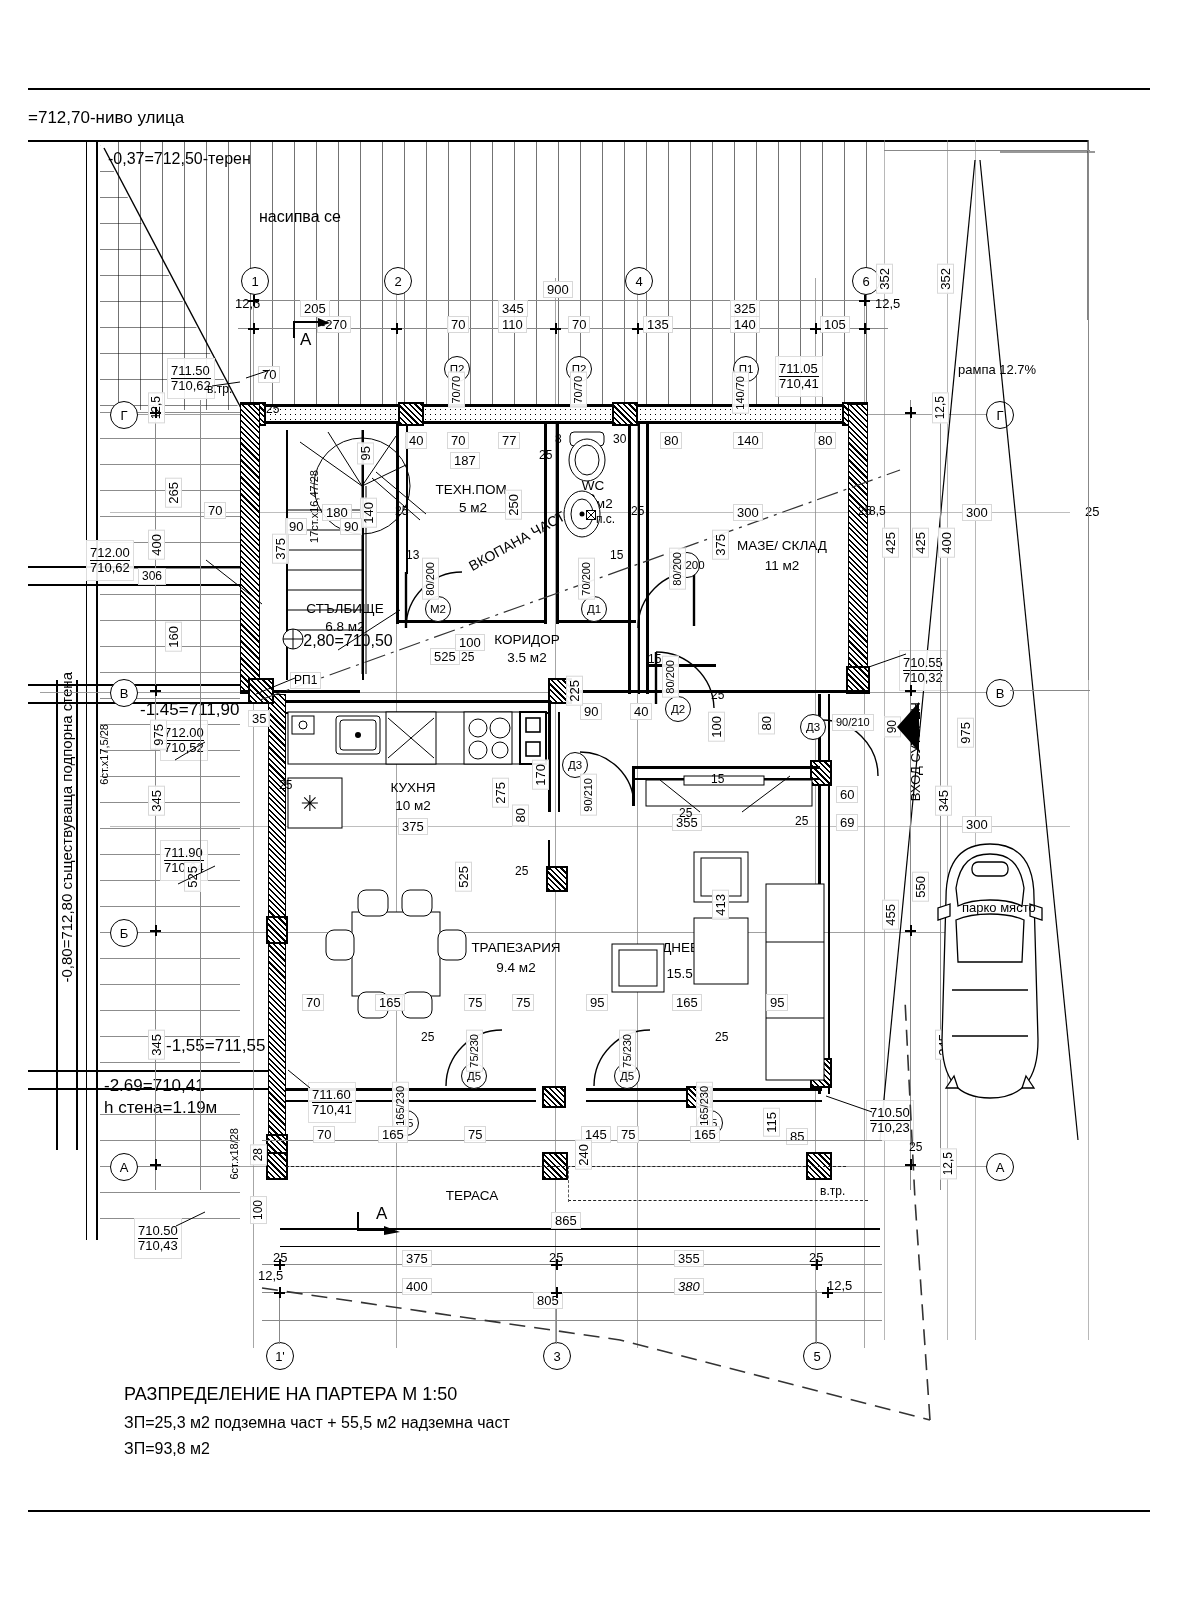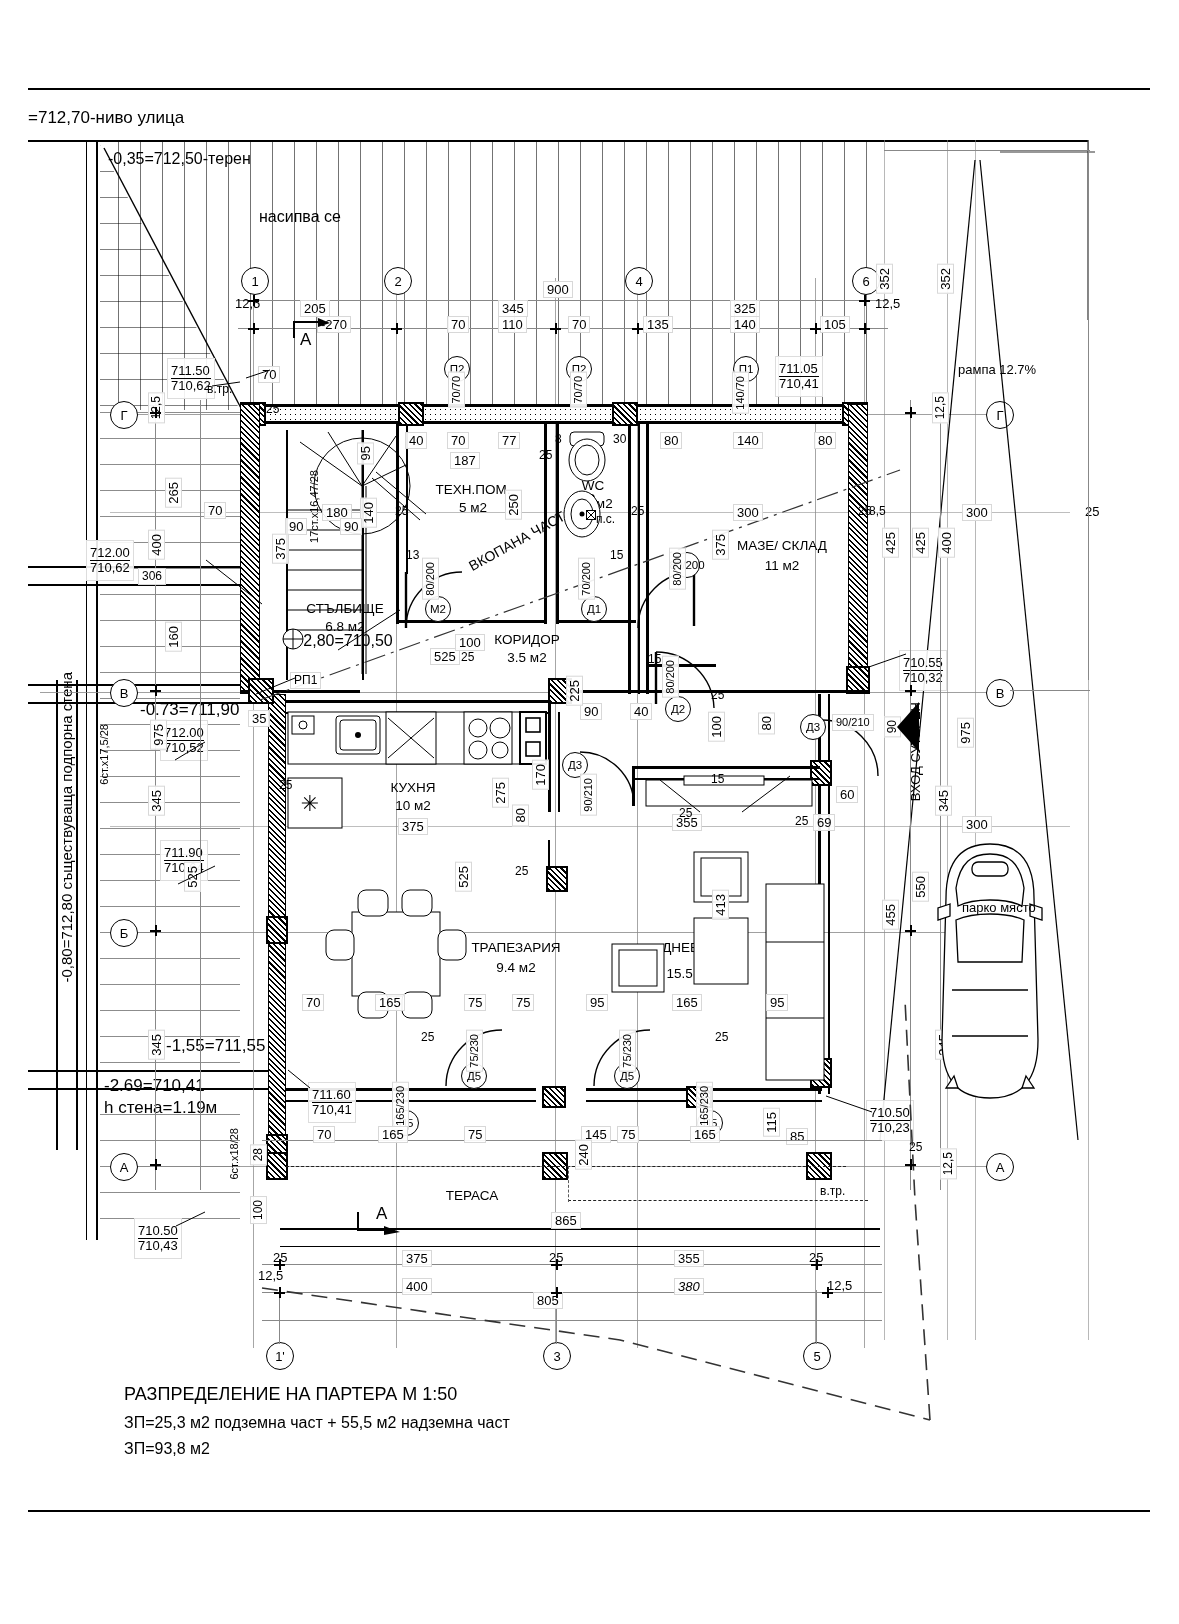--- a/index.html
+++ b/index.html
@@ -80,21 +80,21 @@
   <div class="terrain" style="left:96px;top:142px;width:788px;height:268px;opacity:.55;"></div>
   <div class="ln h2" style="left:28px;top:140px;width:1060px;"></div>
   <div class="ln v2" style="left:96px;top:140px;height:1100px;"></div>
   <div class="ln v" style="left:86px;top:140px;height:1100px;"></div>
 
   <div class="terrain-h" style="left:100px;top:145px;width:140px;height:265px;opacity:.5;clip-path:polygon(0 0,100% 100%,0 100%);"></div>
   <svg style="left:0;top:0;width:1179px;height:1624px;">
     <line x1="104" y1="148" x2="242" y2="410" stroke="#000" stroke-width="1.4"></line>
   </svg>
 
-  <div class="txt" style="left:108px;top:150px;font-size:16px;">-0,35=712,50-терен</div>
+  <div class="txt" style="left:108px;top:150px;font-size:16px;">-0,37=712,50-терен</div>
   <div class="txt" style="left:259px;top:208px;font-size:16px;">насипва се</div>
 
   <div class="terrain-h" style="left:100px;top:412px;width:140px;height:828px;opacity:.45;"></div>
 
   <div class="ln v2" style="left:56px;top:680px;height:470px;"></div>
   <div class="ln v2" style="left:76px;top:680px;height:470px;"></div>
   <div class="txt v" style="left:58px;top:672px;font-size:15px;">-0,80=712,80 съществуваща подпорна стена</div>
 
   <div class="ln h2" style="left:28px;top:684px;width:230px;"></div>
   <div class="ln h2" style="left:28px;top:702px;width:230px;"></div>
@@ -432,21 +432,21 @@
   <div class="dim v" style="left:392px;top:1082px;font-size:11px;">165/230</div>
   <div class="tag" style="left:697px;top:1110px;">П5</div>
   <div class="dim v" style="left:696px;top:1082px;font-size:11px;">165/230</div>
 
   <div class="txt" style="left:298px;top:632px;font-size:16px;">-2,80=710,50</div>
   <svg style="left:282px;top:628px;width:24px;height:24px;">
     <circle cx="11" cy="11" r="10" fill="#fff" stroke="#000"></circle>
     <line x1="1" y1="11" x2="21" y2="11" stroke="#000"></line>
       <line x1="11" y1="1" x2="11" y2="21" stroke="#000"></line>
   </svg>
-  <div class="txt" style="left:140px;top:700px;font-size:17px;">-0.73=711,90</div>
+  <div class="txt" style="left:140px;top:700px;font-size:17px;">-1.45=711,90</div>
   <div class="txt" style="left:166px;top:1036px;font-size:17px;">-1,55=711,55</div>
   <div class="txt" style="left:104px;top:1076px;font-size:17px;">-2.69=710,41</div>
   <div class="txt" style="left:104px;top:1098px;font-size:17px;">h стена=1.19м</div>
 
   <div class="elev" style="left:167px;top:358px;">
     <span class="a">711.50</span>
     <span class="b">710,62</span>
   </div>
   <div class="elev" style="left:86px;top:540px;">
     <span class="a">712.00</span>
@@ -514,21 +514,21 @@
   <div class="dim v" style="left:957px;top:718px;">975</div>
   <div class="dim v" style="left:935px;top:786px;">345</div>
   <div class="dim" style="left:962px;top:816px;">300</div>
   <div class="dim v" style="left:912px;top:872px;">550</div>
   <div class="dim v" style="left:882px;top:900px;">455</div>
   <div class="dim v" style="left:935px;top:1030px;">345</div>
   <div class="dim v" style="left:940px;top:1148px;font-size:12px;">12,5</div>
   <div class="dim nb" style="left:866px;top:504px;font-size:12px;">8,5</div>
   <div class="dim v" style="left:884px;top:716px;font-size:12px;">90</div>
   <div class="dim" style="left:836px;top:786px;">60</div>
-  <div class="dim" style="left:813px;top:814px;text-align:right;">69</div>
+  <div class="dim" style="left:836px;top:814px;text-align:right;">69</div>
   <div class="dim v" style="left:763px;top:1108px;">115</div>
   <div class="dim" style="left:786px;top:1128px;">85</div>
   <div class="dim nb" style="left:906px;top:1140px;font-size:12px;">25</div>
 
   <svg style="left:895px;top:700px;width:34px;height:60px;">
     <polygon points="24,2 24,52 2,27" fill="#000"></polygon>
   </svg>
   <div class="txt v" style="left:908px;top:702px;font-size:13px;">ВХОД СУТЕРЕН</div>
 
   <svg style="left:926px;top:840px;width:130px;height:270px;">

